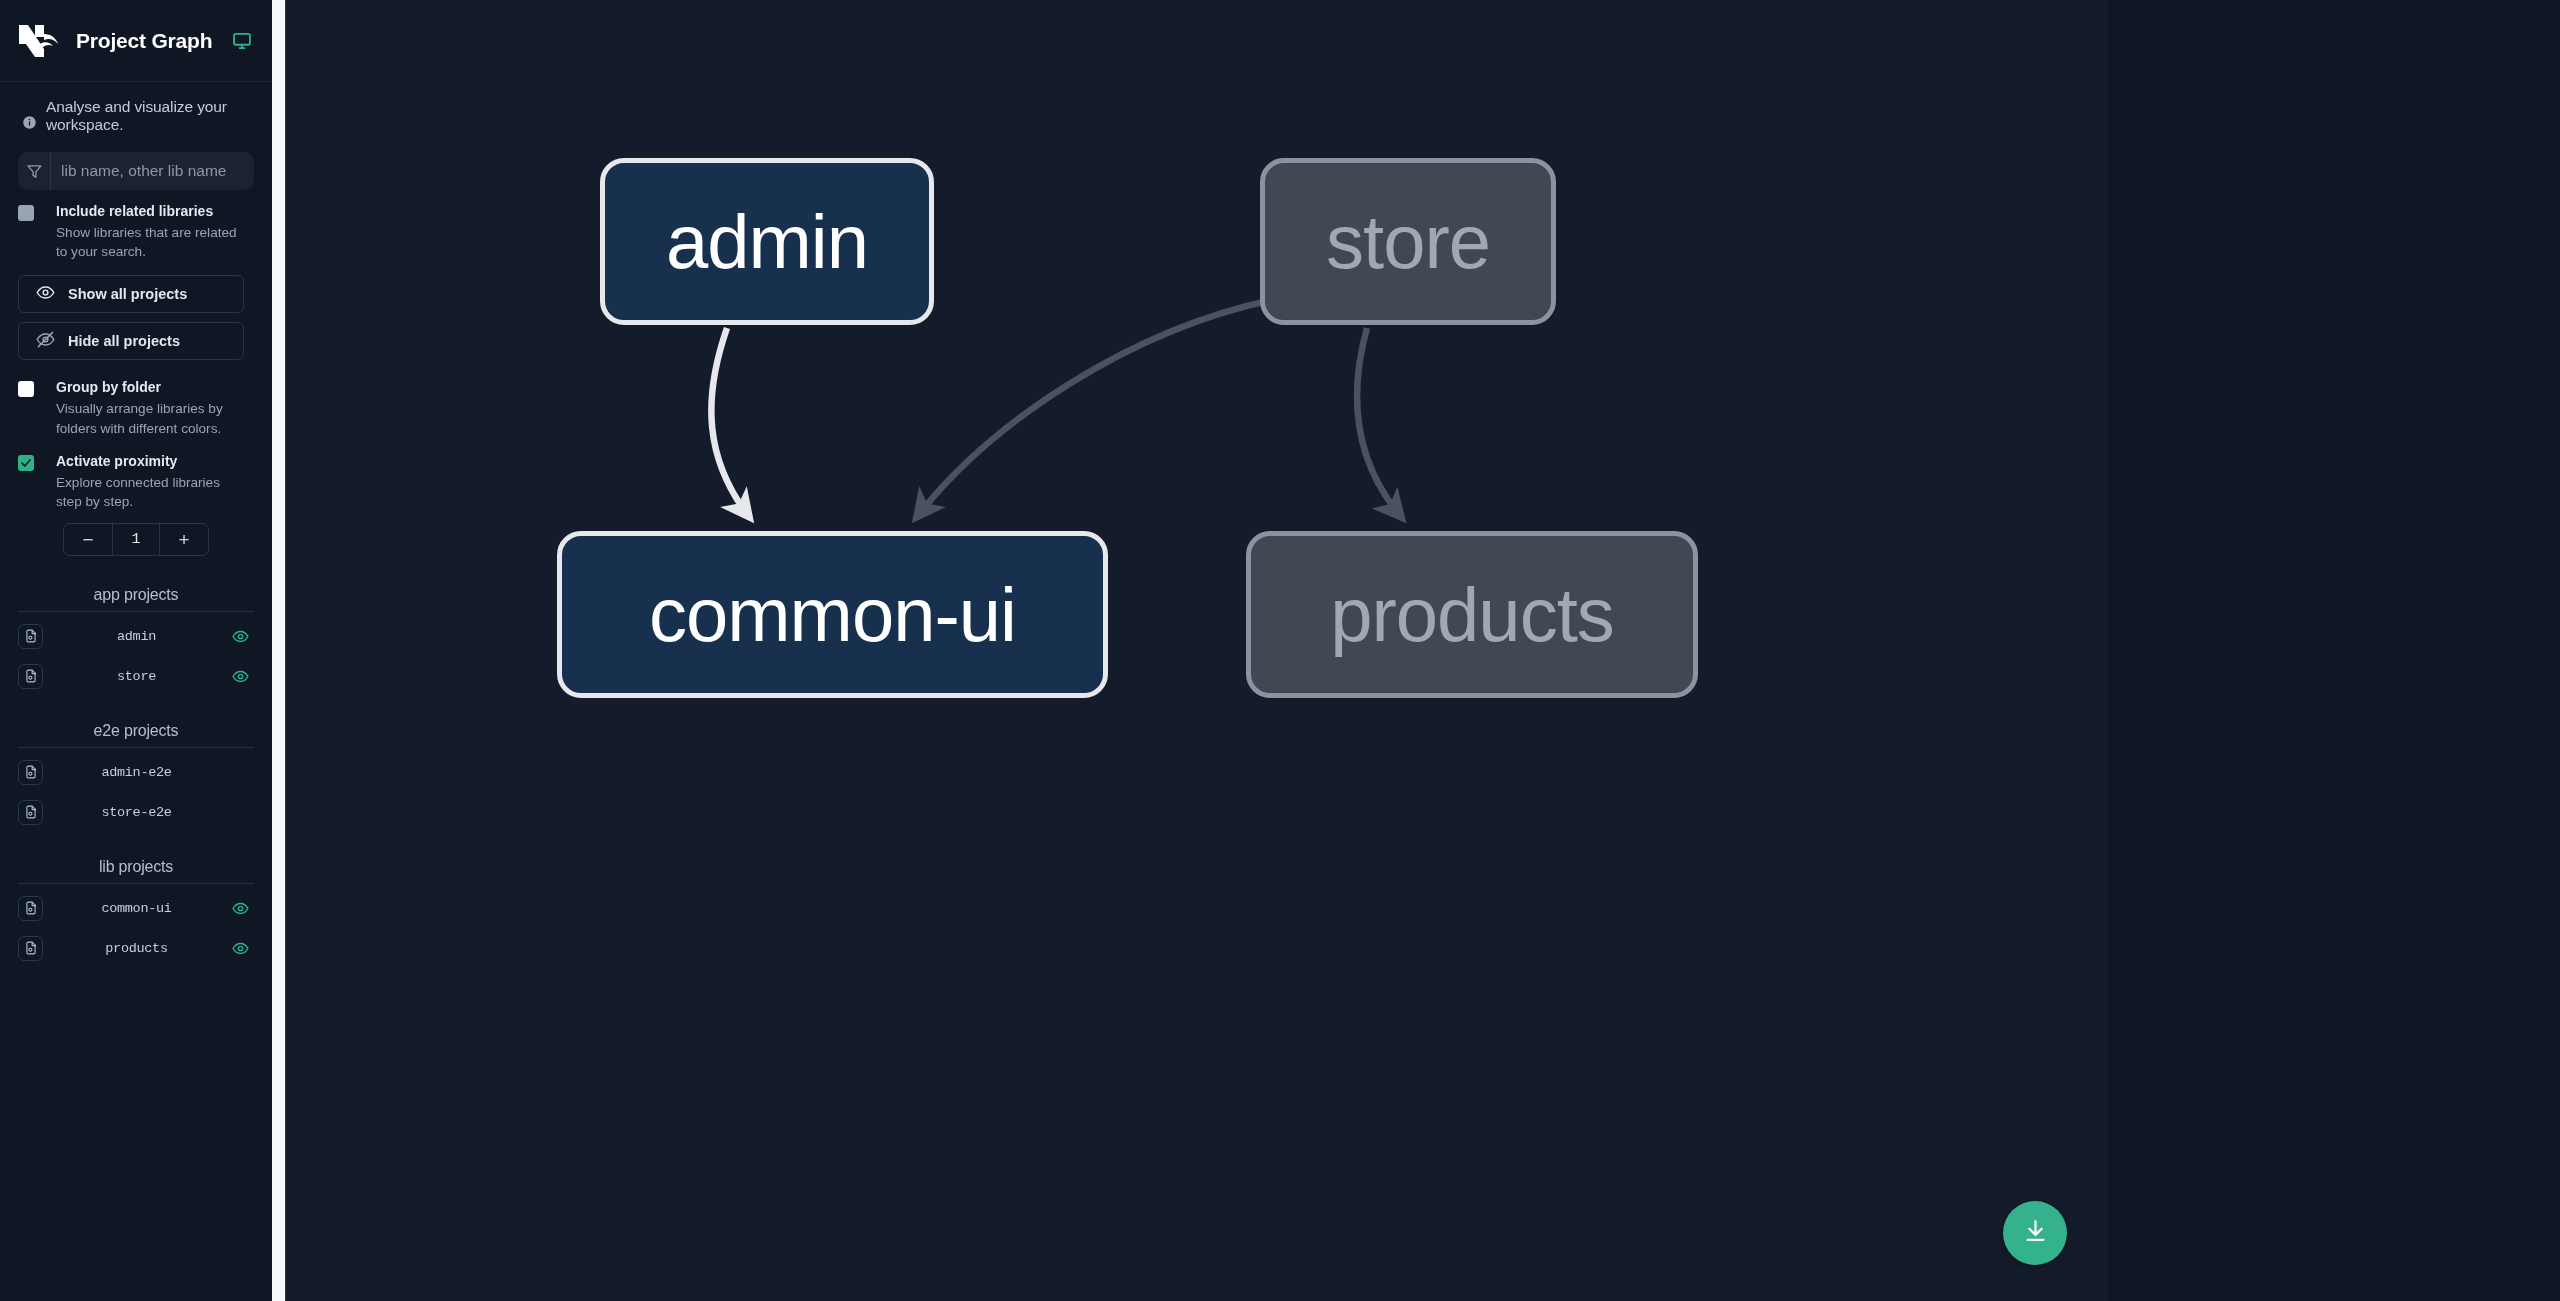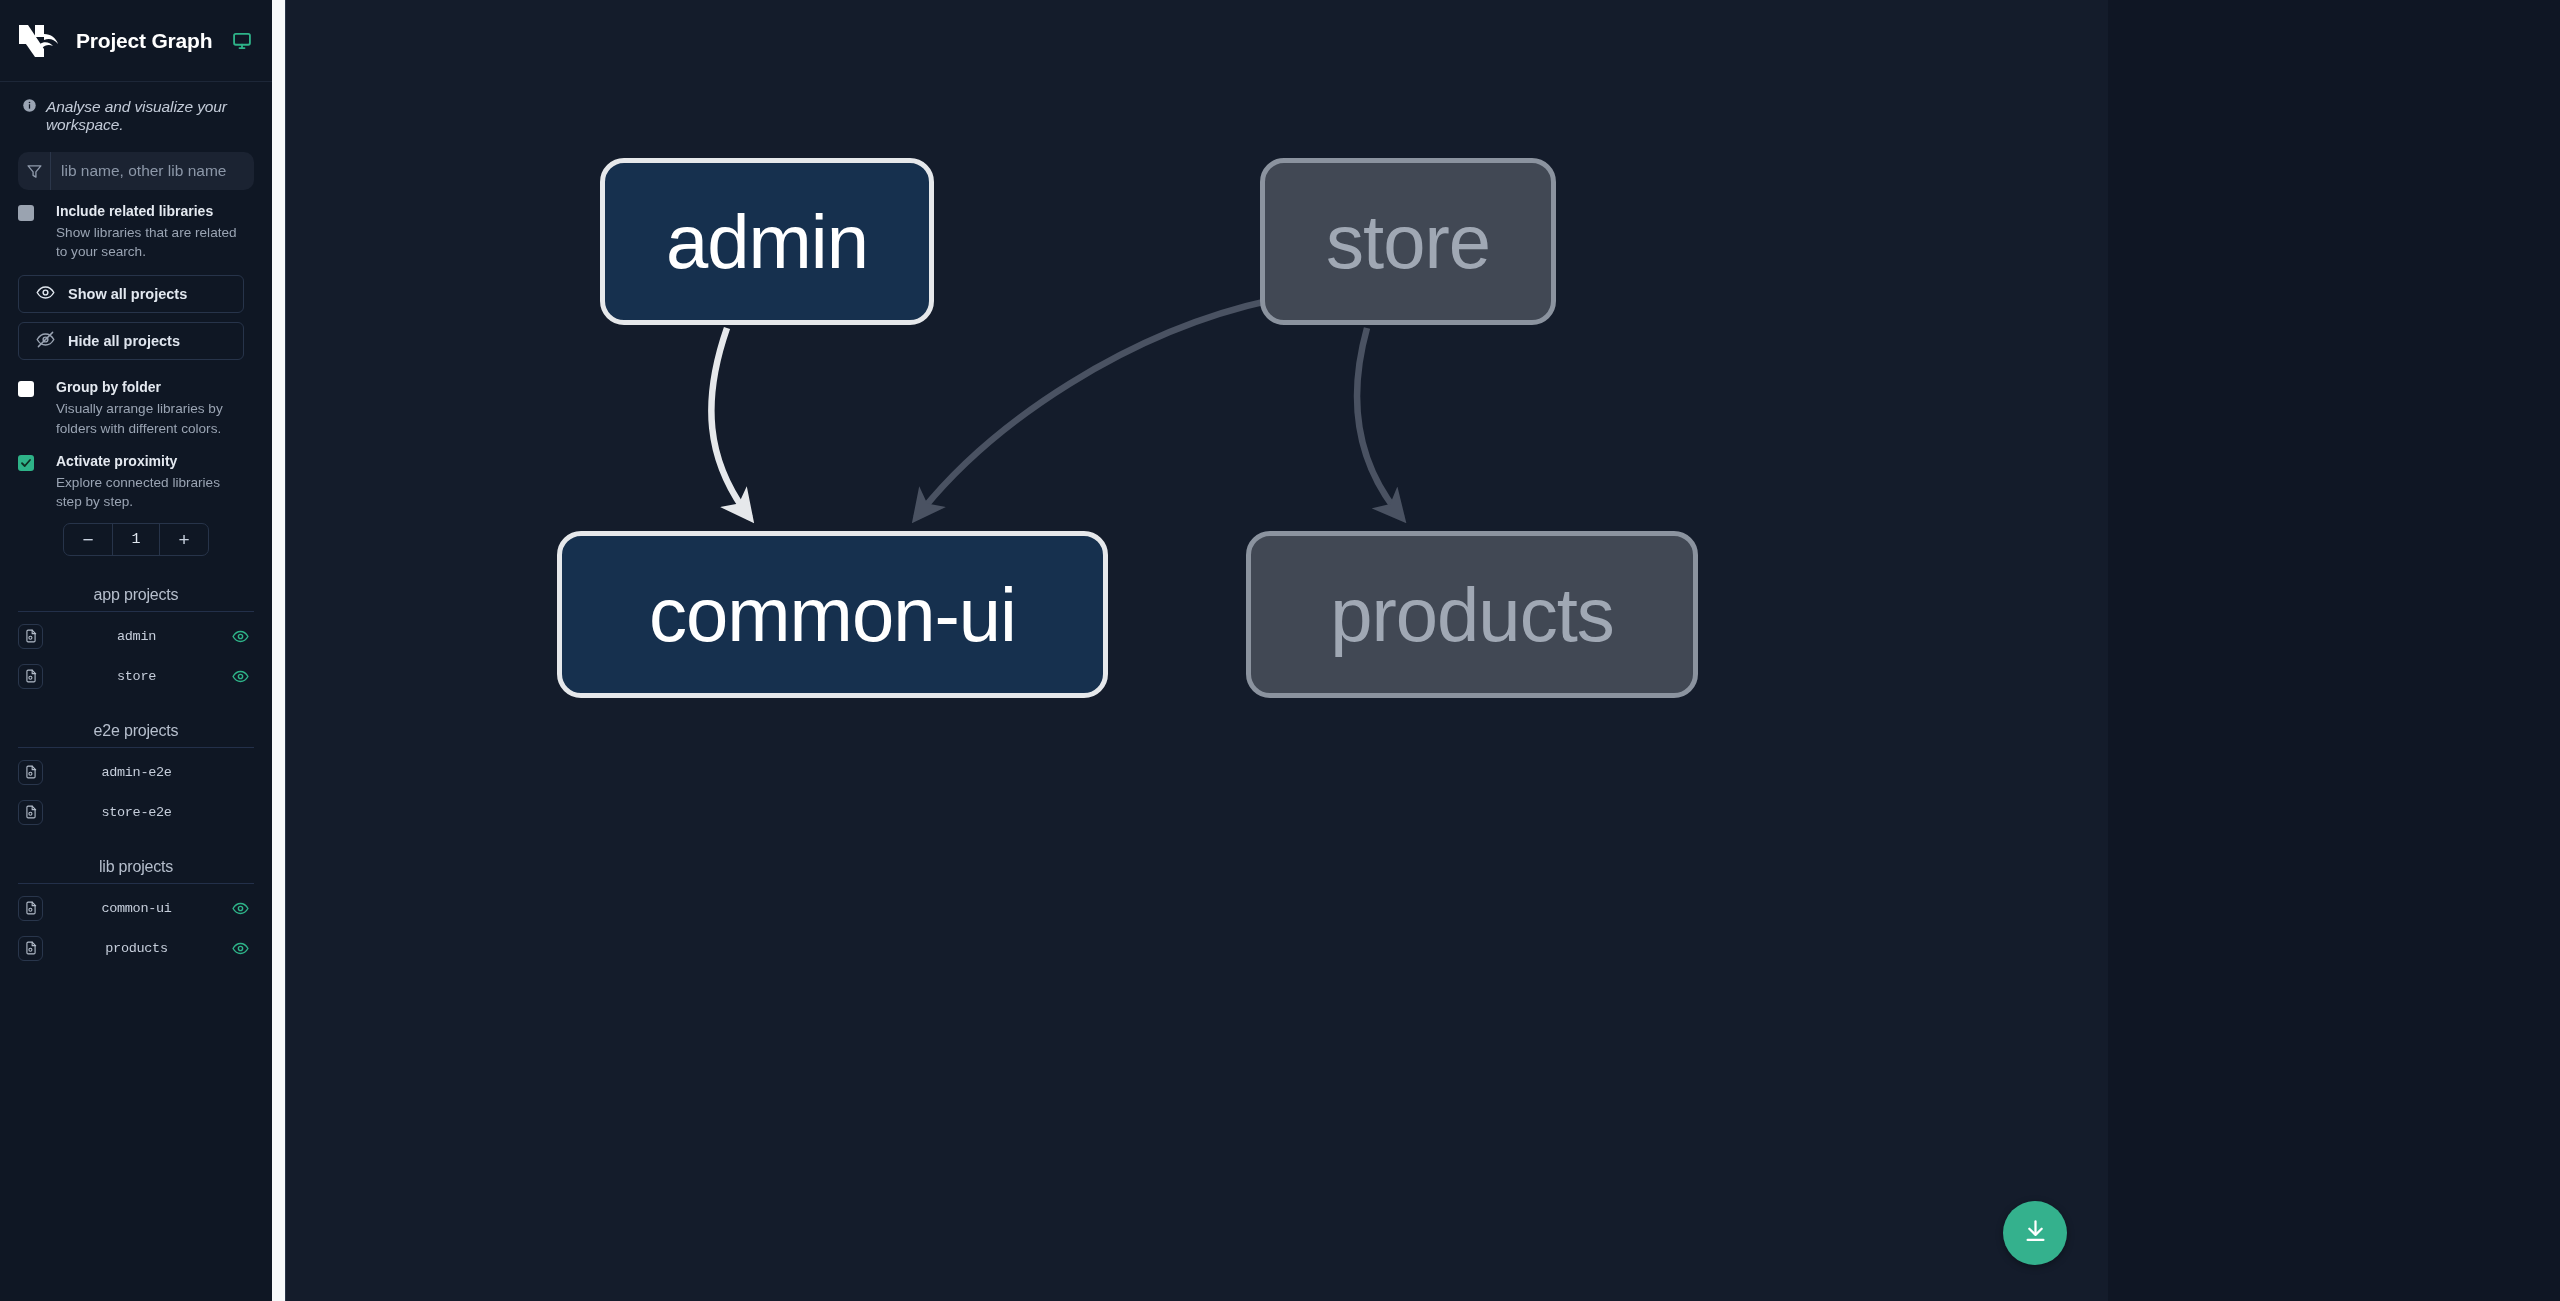--- a/index.html
+++ b/index.html
@@ -28,23 +28,22 @@
     gap: 14px;
   }
   .nx-logo { width: 44px; height: 40px; display: block; flex: 0 0 auto; }
   .app-title {
     font-size: 21px; font-weight: bold; color: #ffffff;
     letter-spacing: -0.2px; white-space: nowrap;
   }
   .monitor-icon { margin-left: 6px; display: flex; align-items: center; }
 
   .tagline-row {
-    display: flex; align-items: flex-start; gap: 9px;
+    display: flex; align-items: flex-end; gap: 9px;
     padding: 16px 28px 10px 22px;
-    font-style: italic;
   }
   .tagline-text { font-size: 15.5px; color: #c3cbd8; letter-spacing: -0.1px; }
 
   .search-wrap { padding: 8px 18px 0 18px; }
   .search-box {
     display: flex; align-items: stretch;
     height: 38px;
     background: #1b2troops; background: #1b2332;
     border-radius: 10px; overflow: hidden;
   }

